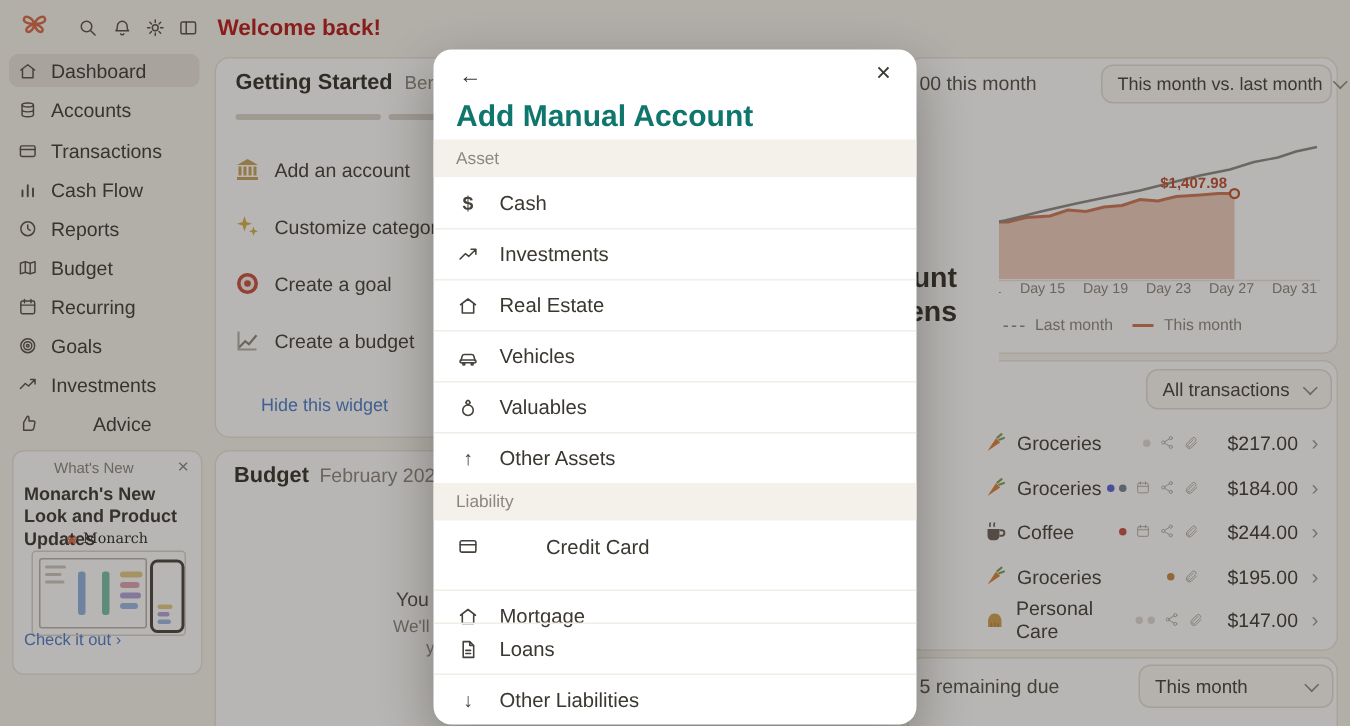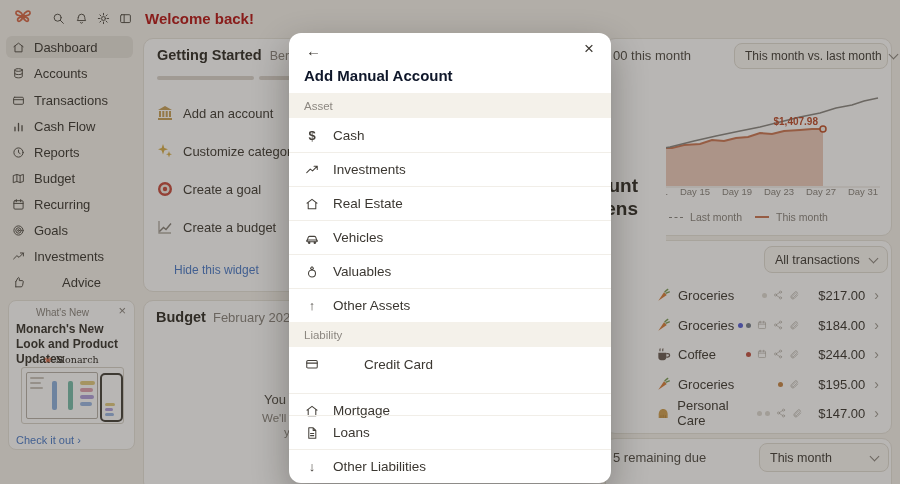--- a/index.html
+++ b/index.html
@@ -54,21 +54,21 @@
   .b-title{font-size:14.5px;font-weight:700;color:#35322c;}
   .b-period{font-size:13px;color:#8c8780;}
   .b-frag1{font-size:13px;color:#55514a;}
   .b-frag2{font-size:11.5px;color:#8c8780;}
   
   .modal{position:absolute;left:289px;top:33px;width:322px;height:450px;background:#fff;border-radius:12px;
          box-shadow:0 14px 36px rgba(20,16,10,.32);z-index:60;overflow:hidden;}
   .m-back,.m-close{position:absolute;top:9px;font-size:15px;color:#3b3731;cursor:pointer;}
   .m-back{left:17px;}
   .m-close{right:17px;}
-  .m-title{position:absolute;left:15px;top:34px;font-size:15px;font-weight:700;color:#0f172a;}
+  .m-title{position:absolute;left:15px;top:34px;font-size:20px;font-weight:700;color:#0f766e;}
   .msec{position:absolute;left:0;right:0;height:25px;background:#f4f1ea;display:flex;align-items:center;
         padding-left:15px;font-size:11.5px;color:#8c8780;box-sizing:border-box;}
   .mrow{position:absolute;left:0;right:0;height:34px;display:flex;align-items:center;gap:13px;padding-left:15px;
         font-size:13.5px;color:#3b3731;border-top:1px solid #f1eee8;cursor:pointer;box-sizing:border-box;}
   .mrow:first-of-type{border-top:none;}
   .mico{width:16px;display:flex;justify-content:center;color:#45413b;font-size:13px;font-weight:700;}
   .mico .svgi{stroke:#45413b;}
 </style>
 </head>
 <body>
@@ -195,21 +195,21 @@
         <div class="bar" style="left:58px;top:13px;width:15px;height:4px;background:#e3cd84;"></div>
         <div class="bar" style="left:58px;top:20px;width:13px;height:4px;background:#e0a4b4;"></div>
         <div class="bar" style="left:58px;top:27px;width:14px;height:4px;background:#b3a3dd;"></div>
         <div class="bar" style="left:58px;top:34px;width:12px;height:4px;background:#9db9e6;"></div>
         <div class="abs" style="left:78px;top:5px;width:19px;height:45px;border:2px solid #4a463f;border-radius:5px;background:#fff;">
           <div class="bar" style="left:3px;top:28px;width:10px;height:3px;background:#e3cd84;"></div>
           <div class="bar" style="left:3px;top:33px;width:8px;height:3px;background:#b3a3dd;"></div>
           <div class="bar" style="left:3px;top:38px;width:9px;height:3px;background:#9db9e6;"></div>
         </div>
       </div>
-      <span class="abs wn-cta" style="left:7px;top:133px;">Check it out ›</span>
+      <span class="abs wn-cta" style="left:7px;top:120px;">Check it out ›</span>
     </div>
 
   </div>
 
   <div class="abs card" style="left:143px;top:38px;width:457px;height:252px;">
     <div class="abs" style="left:13px;top:8px;display:flex;align-items:baseline;gap:8px;">
       <span class="gs-title">Getting Started</span>
       <span class="gs-sub">Bertrand, le</span>
     </div>
     <div class="gs-seg" style="left:13px;top:37px;width:97px;"></div>

